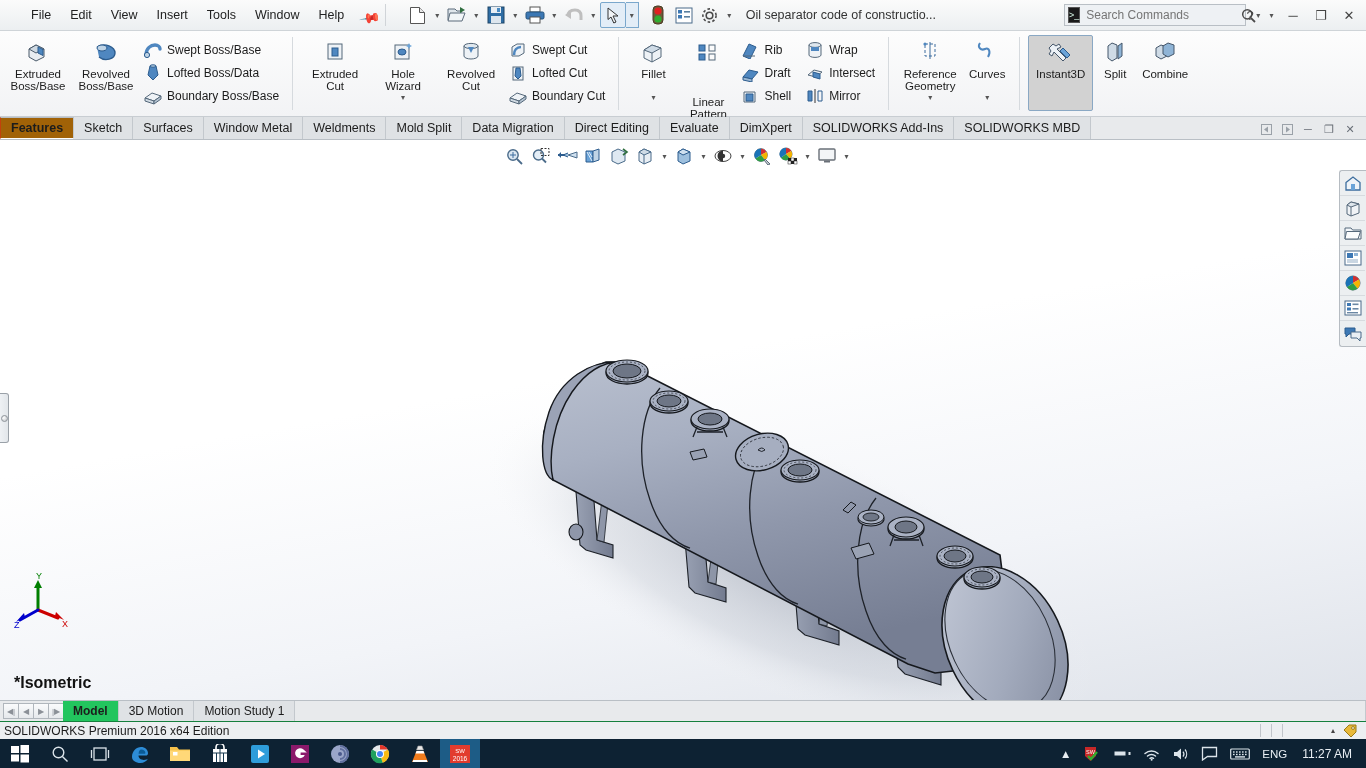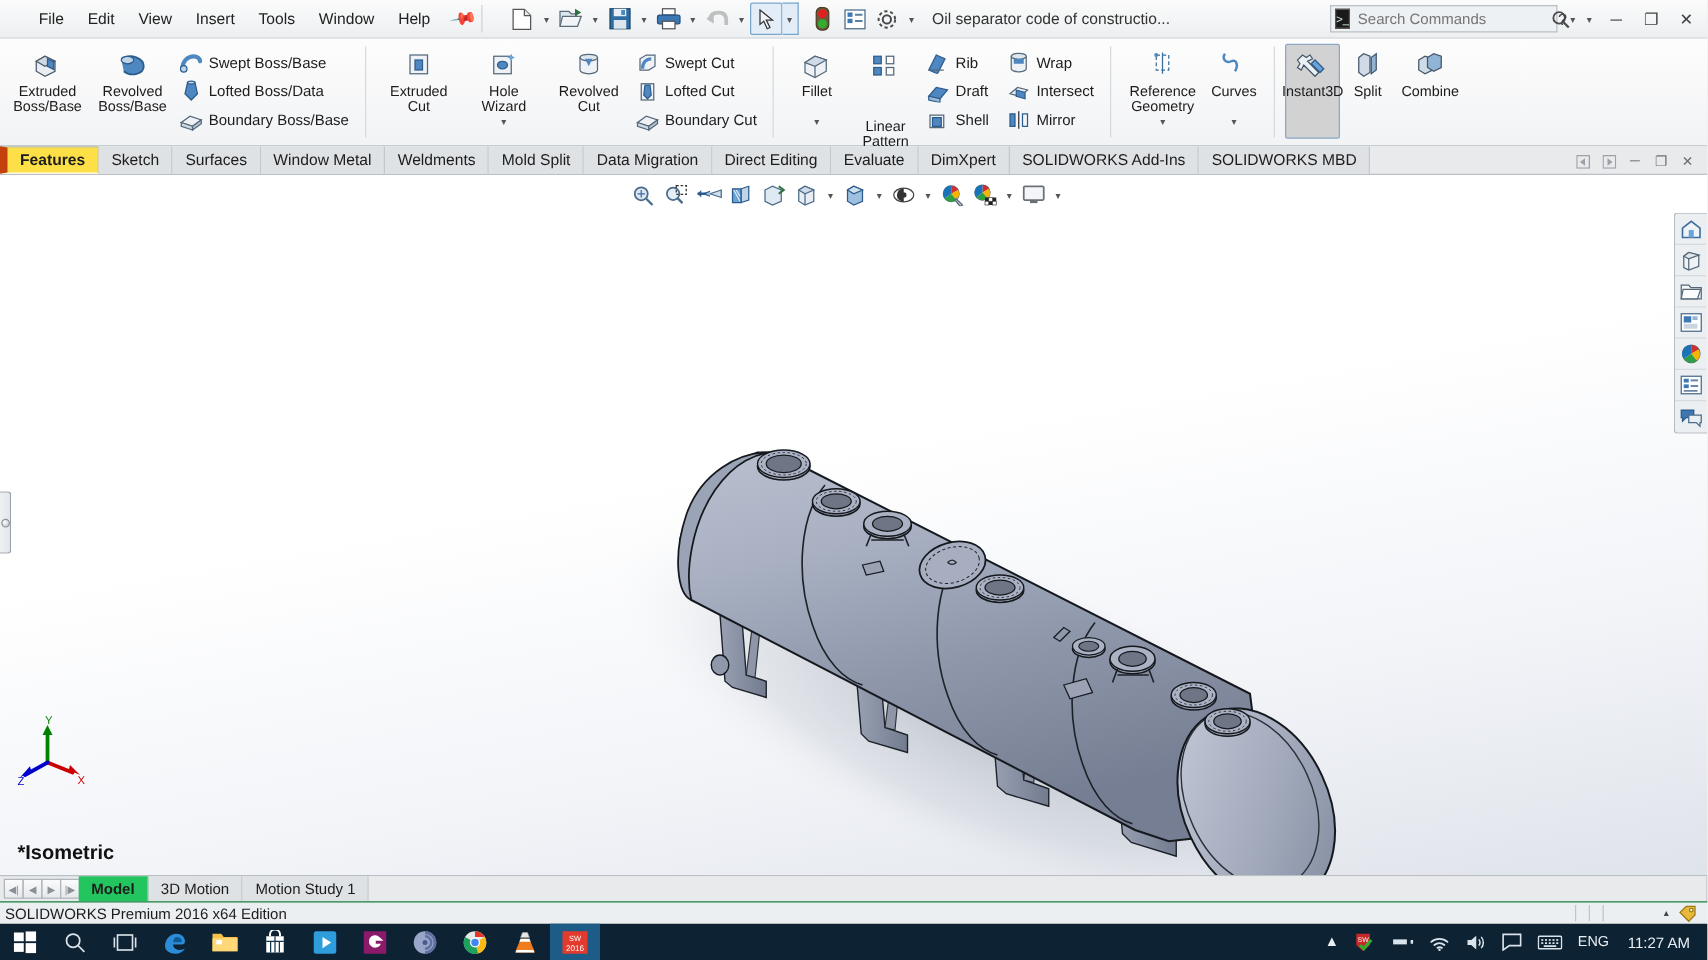--- a/index.html
+++ b/index.html
@@ -23,21 +23,21 @@
     background: linear-gradient(#ffffff,#f2f2f2);
     border: 1px solid #d2d2d2; border-top: none;
     display: flex; align-items: center; justify-content: center;
     border-radius: 0 0 2px 2px;
   }
   .logo-3ds { color: #c00000; font-weight: bold; font-size: 17px;
     font-style: italic; letter-spacing: -1px; margin-right: 3px; }
   .logo-solid { color: #c00000; font-weight: bold; font-size: 14px; letter-spacing: -0.3px;}
   .logo-works { color: #c00000; font-weight: normal; font-size: 14px; letter-spacing: -0.3px;}
 
-  .menubar { display: flex; align-items: center; margin-left: 22px; gap: 1px; }
+  .menubar { display: flex; align-items: flex-end; margin-left: 22px; gap: 1px; }
   .menubar .mi {
     padding: 4px 9px; font-size: 12.5px; color: #222; cursor: default; white-space: nowrap;
   }
   .pin-icon { margin-left: 8px; color: #1a73b7; font-size: 14px; transform: rotate(35deg); display:inline-block;}
 
   .tb-sep { width:1px; height:22px; background:#d0d4d8; margin: 0 5px; }
 
   .qat { display: flex; align-items: center; margin-left: 14px; gap: 0px; }
   .qbtn { width: 26px; height: 26px; display:flex; align-items:center; justify-content:center; }
   .caret { width: 13px; height: 26px; display:flex; align-items:center; justify-content:center;
@@ -88,22 +88,22 @@
   
   .cmdtabs {
     position:absolute; left:0; top:117px; width:1366px; height:23px;
     background:#e8eaec; border-bottom:1px solid #b9bfc5; display:flex; align-items:flex-end;
   }
   .ctab {
     height: 22px; padding: 0 10px; display:flex; align-items:center;
     font-size: 12.5px; color:#1c1c1c; border-right:1px solid #c3c8cd; background:#dfe2e5;
     cursor:default;
   }
-  .ctab.sel { background:#fde047; font-weight:bold; border-bottom:1px solid #fff;
-              border-left:6px solid #c2410c; border-top:1px solid #b9bfc5; }
+  .ctab.sel { background:#a16207; font-weight:bold; border-bottom:1px solid #fff;
+              border-left:1px solid #c2410c; border-top:1px solid #b9bfc5; }
   .ctab-fill { flex:1; }
   .doc-ctrls { display:flex; align-items:center; gap:1px; padding-right:6px; }
   .dcb { width:20px; height:20px; display:flex; align-items:center; justify-content:center;
          font-size:11px; color:#6a7078;}
 
   
   .graphics {
     position:absolute; left:0; top:140px; width:1366px; height:560px;
     background: linear-gradient(170deg,#ffffff 0%,#ffffff 42%,#f2f4f8 72%,#dfe3ea 100%);
     overflow:hidden;
@@ -534,21 +534,21 @@
             </svg>
         </div>
         <div class="lbl">Curves</div>
         <div class="dd" style="margin-top:13px;">▾</div>
       </div>
     </div>
 
     <div class="rsep"></div>
 
     <div class="rgroup">
-      <div class="bigbtn active" style="width:44px;height:76px;">
+      <div class="bigbtn active" style="width:65px;height:76px;">
         <div class="ico">
           <svg width="28" height="24" viewBox="0 0 28 24">
               <path d="M6 4l3 2 3-2 2 3-4 2 9 9-3 3-9-9-2 4-3-2 2-3-2-3z" fill="#ecf1f6" stroke="#44566a"></path>
               <path d="M13 11l7 7 3-3-7-7z" fill="#6aa3d8" stroke="#2c5c8e"></path>
             </svg>
         </div>
         <div class="lbl">Instant3D</div>
       </div>
       <div class="bigbtn" style="width:44px;">
         <div class="ico">

